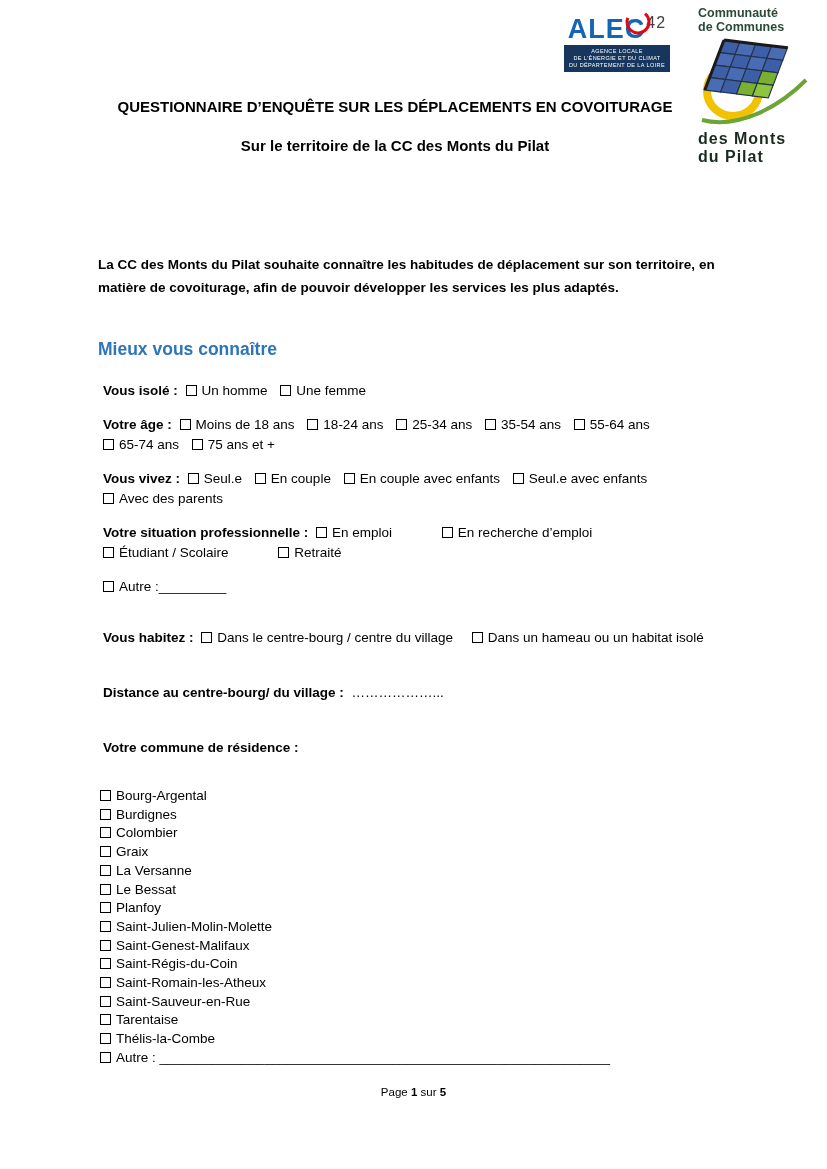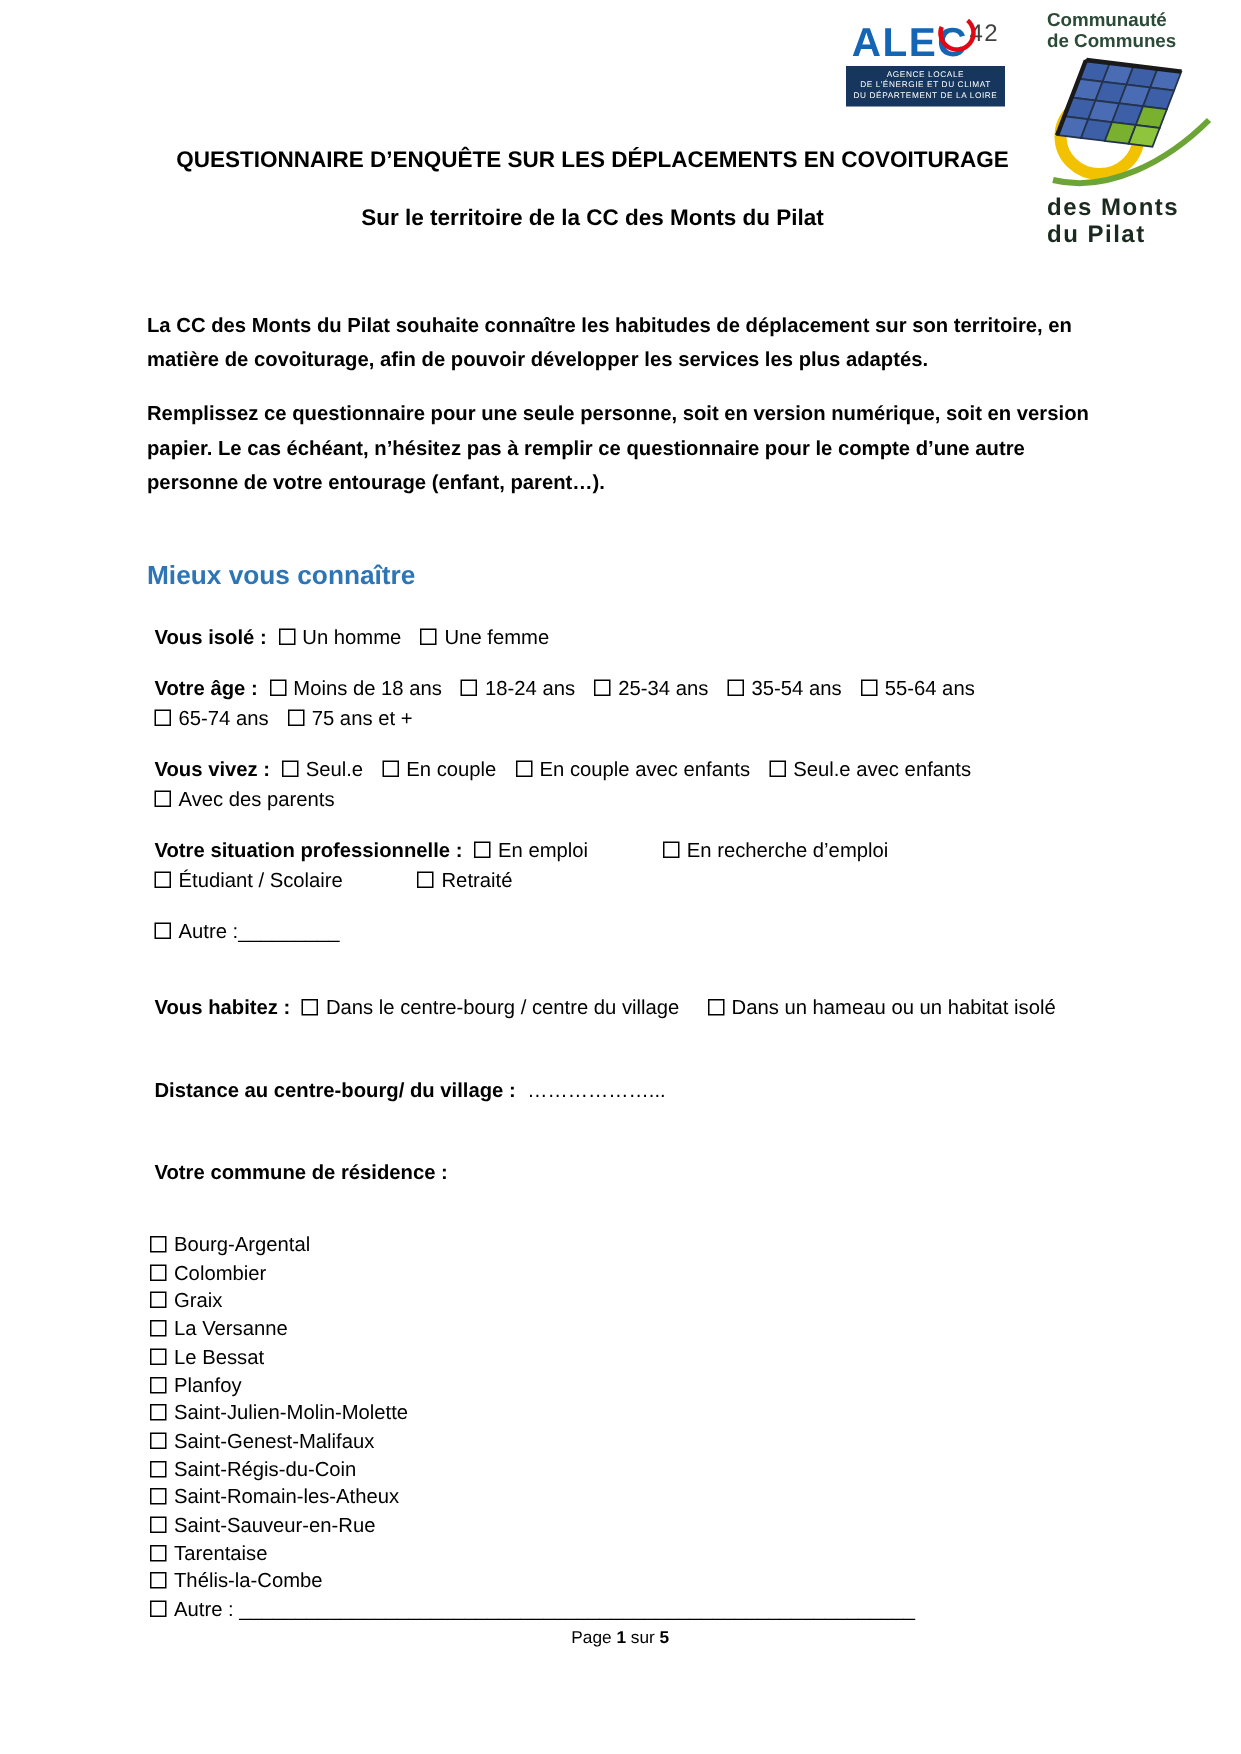--- a/index.html
+++ b/index.html
@@ -22,21 +22,21 @@
   .cc-top{ font-size:12.5px; line-height:14px; font-weight:600; color:#2c4a38; }
   .cc-graphic{ display:block; margin:2px 0 2px 2px; }
   .cc-bottom1,.cc-bottom2{ font-size:16px; font-weight:bold; color:#1b2a1f; letter-spacing:1px; line-height:18px; }
 
   
   .doc-title{ position:absolute; left:98px; top:98px; width:594px; text-align:center; font-weight:bold; font-size:15px; }
   .doc-subtitle{ position:absolute; left:98px; top:137px; width:594px; text-align:center; font-weight:bold; font-size:15px; }
 
   
   .content{ position:absolute; left:98px; top:205px; width:644px; }
-  .intro p{ font-weight:bold; font-size:13.5px; line-height:23px; margin-bottom:13px; }
+  .intro p{ font-weight:bold; font-size:13.5px; line-height:23px; margin-bottom:13px;margin-top:48px; }
   .section-title{ margin-top:40px; font-size:17.5px; font-weight:bold; color:#2e75b6; }
 
   .questions{ margin-top:21px; font-size:13.5px; }
   .q{ margin-bottom:14px; line-height:20px; padding-left:5px; }
   .q-label{ font-weight:bold; margin-right:4px; }
   .cb{ display:inline-block; width:11px; height:11px; border:1.4px solid #000; margin-right:5px; vertical-align:-1px; background:#fff; }
   .opt{ margin-right:9px; white-space:nowrap; }
   .opt-wide{ margin-right:46px; white-space:nowrap; }
   .opt-mid{ margin-right:15px; white-space:nowrap; }
   .gap-lg{ margin-top:31px; }
@@ -100,21 +100,20 @@
     <div class="cc-bottom2">du Pilat</div>
   </div>
 
   <div class="doc-title">QUESTIONNAIRE D’ENQUÊTE SUR LES DÉPLACEMENTS EN COVOITURAGE</div>
   <div class="doc-subtitle">Sur le territoire de la CC des Monts du Pilat</div>
 
   <div class="content">
 
     <div class="intro">
       <p>La CC des Monts du Pilat souhaite connaître les habitudes de déplacement sur son territoire, en matière de covoiturage, afin de pouvoir développer les services les plus adaptés.</p>
-      <p>Remplissez ce questionnaire pour une seule personne, soit en version numérique, soit en version papier. Le cas échéant, n’hésitez pas à remplir ce questionnaire pour le compte d’une autre personne de votre entourage (enfant, parent…).</p>
     </div>
 
     <div class="section-title">Mieux vous connaître</div>
 
     <div class="questions">
 
       <div class="q">
         <span class="q-label">Vous isolé :</span>
         <span class="opt"><span class="cb"></span><span>Un homme</span></span>
         <span class="opt"><span class="cb"></span><span>Une femme</span></span>
@@ -161,20 +160,21 @@
         <span class="q-label">Distance au centre-bourg/ du village :</span>
         <span>………………...</span>
       </div>
 
       <div class="q gap-xl">
         <span class="q-label">Votre commune de résidence :</span>
       </div>
 
       <div class="commune-list">
         <div class="commune"><span class="cb"></span><span>Bourg-Argental</span></div>
+        <div class="commune"><span class="cb"></span><span>Burdignes</span></div>
         <div class="commune"><span class="cb"></span><span>Colombier</span></div>
         <div class="commune"><span class="cb"></span><span>Graix</span></div>
         <div class="commune"><span class="cb"></span><span>La Versanne</span></div>
         <div class="commune"><span class="cb"></span><span>Le Bessat</span></div>
         <div class="commune"><span class="cb"></span><span>Planfoy</span></div>
         <div class="commune"><span class="cb"></span><span>Saint-Julien-Molin-Molette</span></div>
         <div class="commune"><span class="cb"></span><span>Saint-Genest-Malifaux</span></div>
         <div class="commune"><span class="cb"></span><span>Saint-Régis-du-Coin</span></div>
         <div class="commune"><span class="cb"></span><span>Saint-Romain-les-Atheux</span></div>
         <div class="commune"><span class="cb"></span><span>Saint-Sauveur-en-Rue</span></div>

